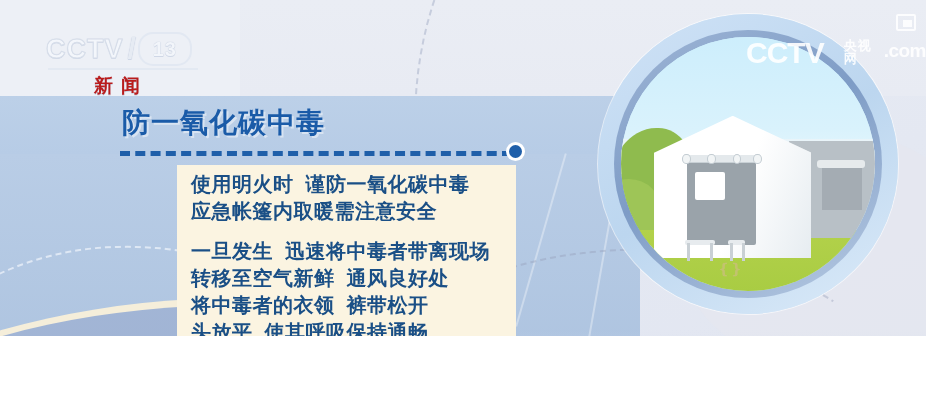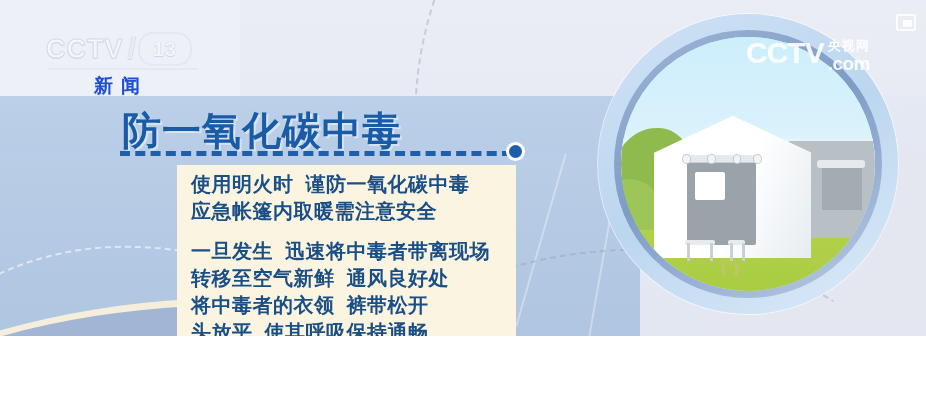--- a/index.html
+++ b/index.html
@@ -220,29 +220,29 @@
     margin: 2px 0 3px 2px;
     width: 150px; height: 2px;
     background: #e3e9f2;
   }
   .bug-sub {
     text-align: center;
     width: 150px;
     font-size: 19px;
     font-weight: bold;
     letter-spacing: 8px;
-    color: #1d4ed8;
+    color: #b91c1c;
     text-shadow: 0 1px 0 #cdd6e5;
   }
 
   
   .headline {
     position: absolute;
     left: 122px; top: 104px;
-    font-size: 39px;
+    font-size: 28px;
     font-weight: bold;
     letter-spacing: 1px;
     color: #1a5ba8;
     text-shadow: 2px 2px 0 rgba(255,255,255,.45);
     white-space: nowrap;
   }
   .headline-rule {
     position: absolute;
     left: 120px; top: 151px;
     width: 392px; height: 0;
@@ -438,21 +438,21 @@
     user-select: none;
     pointer-events: none;
   }
   .wm-cctv {
     font-size: 30px;
     font-weight: bold;
     letter-spacing: -1px;
     line-height: 30px;
     color: rgba(255,255,255,.9);
   }
-  .wm-right { display: flex; flex-direction: column; line-height: 1; padding-top: 1px; }
+  .wm-right { display: flex; flex-direction: row; line-height: 1; padding-top: 1px; margin-left: 16px; }
   .wm-cn {
     font-size: 13px;
     font-weight: bold;
     letter-spacing: 1px;
     color: rgba(255,255,255,.9);
   }
   .wm-com {
     font-size: 19px;
     font-weight: bold;
     letter-spacing: -.5px;

